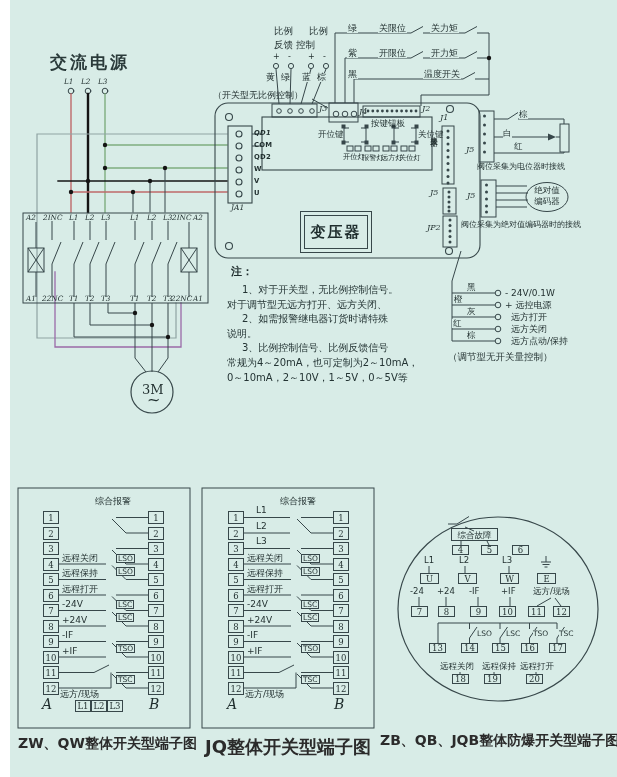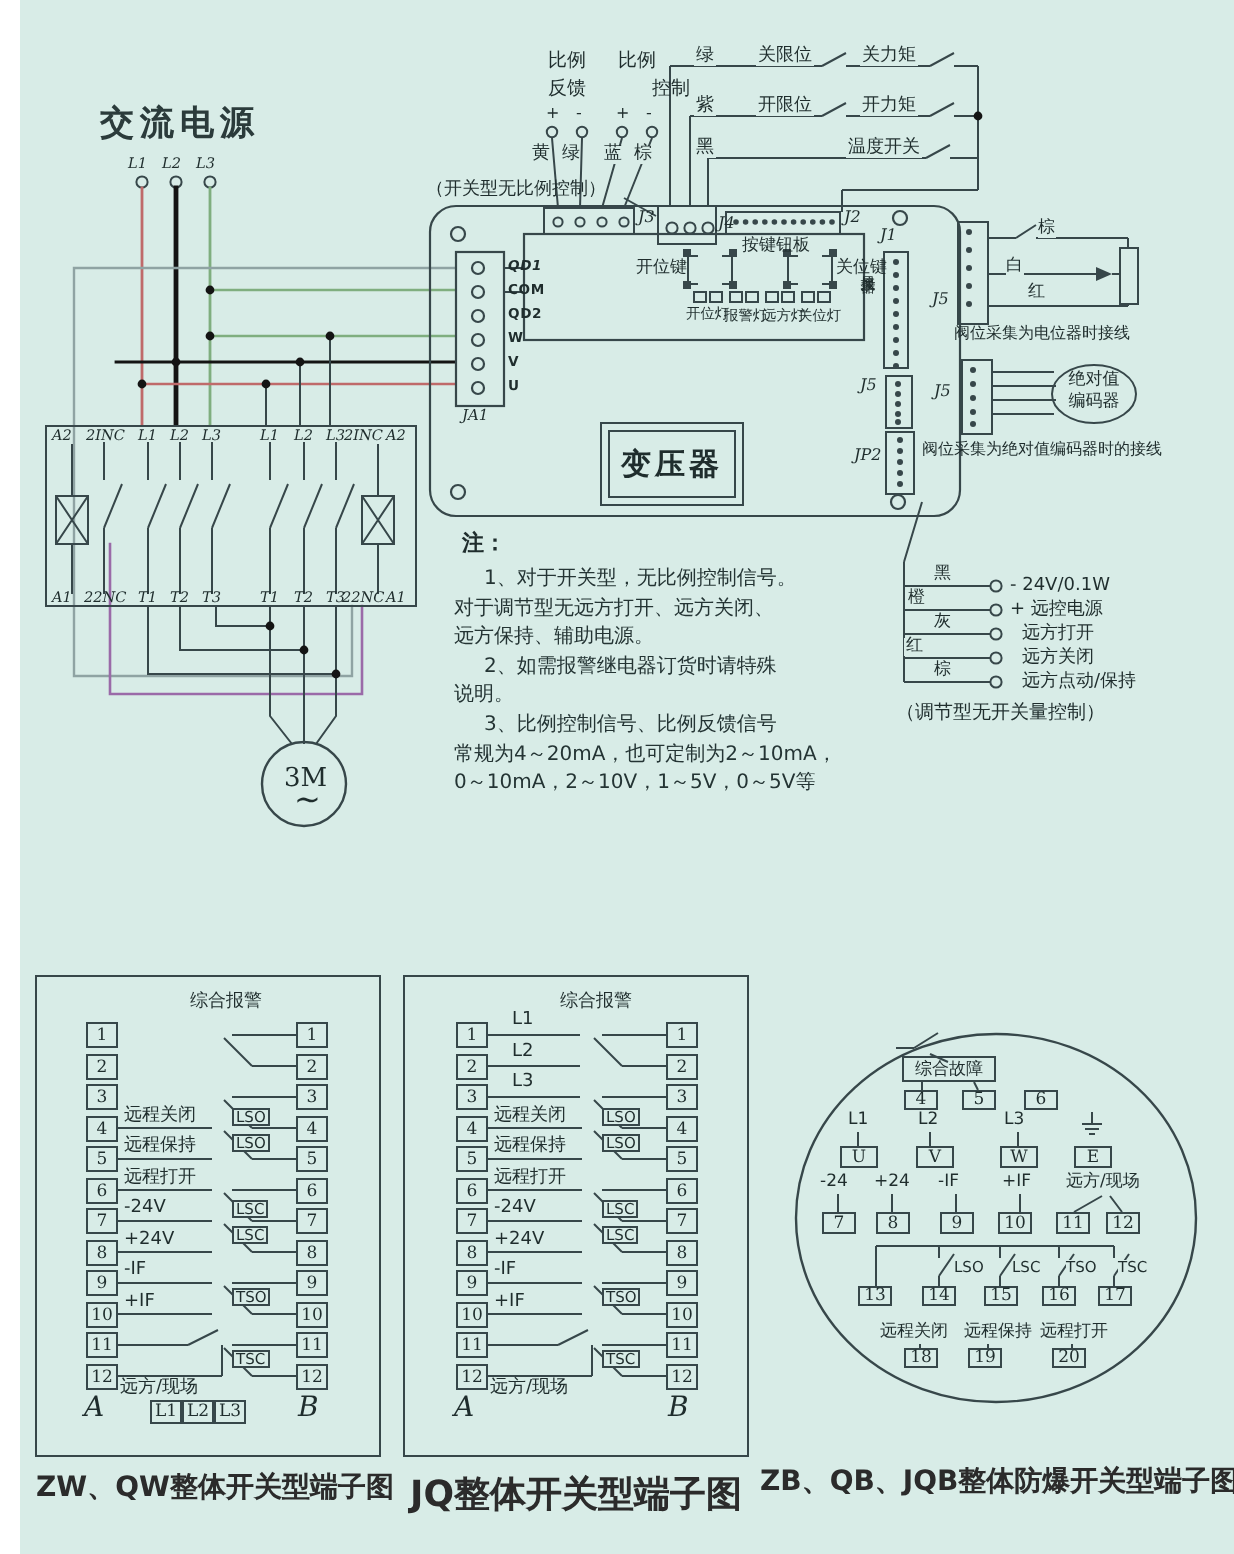--- a/index.html
+++ b/index.html
@@ -287,21 +287,21 @@
 <div class="lb" style="left:50px;top:54px;font-size:17px;letter-spacing:3px;font-weight:bold;color:#2b3b3b">交流电源</div>
 <div class="gen tlab" style="font-size:0">
       <span style="left: 64px; top: 78px;">L1</span>
       <span style="left: 81px; top: 78px;">L2</span>
       <span style="left: 98px; top: 78px;">L3</span>
     </div>
 
 <div class="lb f95" style="left:274px;top:26px">比例</div>
 <div class="lb f95" style="left:274px;top:40px">反馈</div>
 <div class="lb f95" style="left:309px;top:26px">比例</div>
-<div class="lb f95" style="left:326px;top:40px">控制</div>
+<div class="lb f95" style="left:296px;top:40px">控制</div>
 <div class="gen">
       <span class="f8" style="left: 273px; top: 53px;">+</span>
       <span class="f8" style="left: 288px; top: 53px;">-</span>
       <span class="f8" style="left: 308px; top: 53px;">+</span>
       <span class="f8" style="left: 323px; top: 53px;">-</span>
     </div>
 <div class="gen lab9">
       <span style="left: 266px; top: 73px;">黄</span>
       <span style="left: 281px; top: 73px;">绿</span>
       <span style="left: 302px; top: 73px;">蓝</span>
@@ -400,21 +400,20 @@
       <span style="left: 193px; top: 295px;">A1</span>
     </div>
 
 <div class="lb ser" style="left:142px;top:383px;font-size:13px;font-style:normal;font-family:'DejaVu Serif',serif">3M</div>
 <div class="lb" style="left:147px;top:392px;font-size:16px">~</div>
 
 <div class="lb f11" style="left:231px;top:266px;font-weight:bold">注：</div>
 <div class="gen" style="left:227px;top:283px">
       <div class="note-line indent">1、对于开关型，无比例控制信号。</div>
       <div class="note-line">对于调节型无远方打开、远方关闭、</div>
-      <div class="note-line">远方保持、辅助电源。</div>
       <div class="note-line indent">2、如需报警继电器订货时请特殊</div>
       <div class="note-line">说明。</div>
       <div class="note-line indent">3、比例控制信号、比例反馈信号</div>
       <div class="note-line">常规为4～20mA，也可定制为2～10mA，</div>
       <div class="note-line">0～10mA，2～10V，1～5V，0～5V等</div>
     </div>
 
 
 <div class="gen">
       <div class="tcell" style="left: 43px; top: 511px; width: 16px; height: 13px; line-height: 12px;">1</div>

